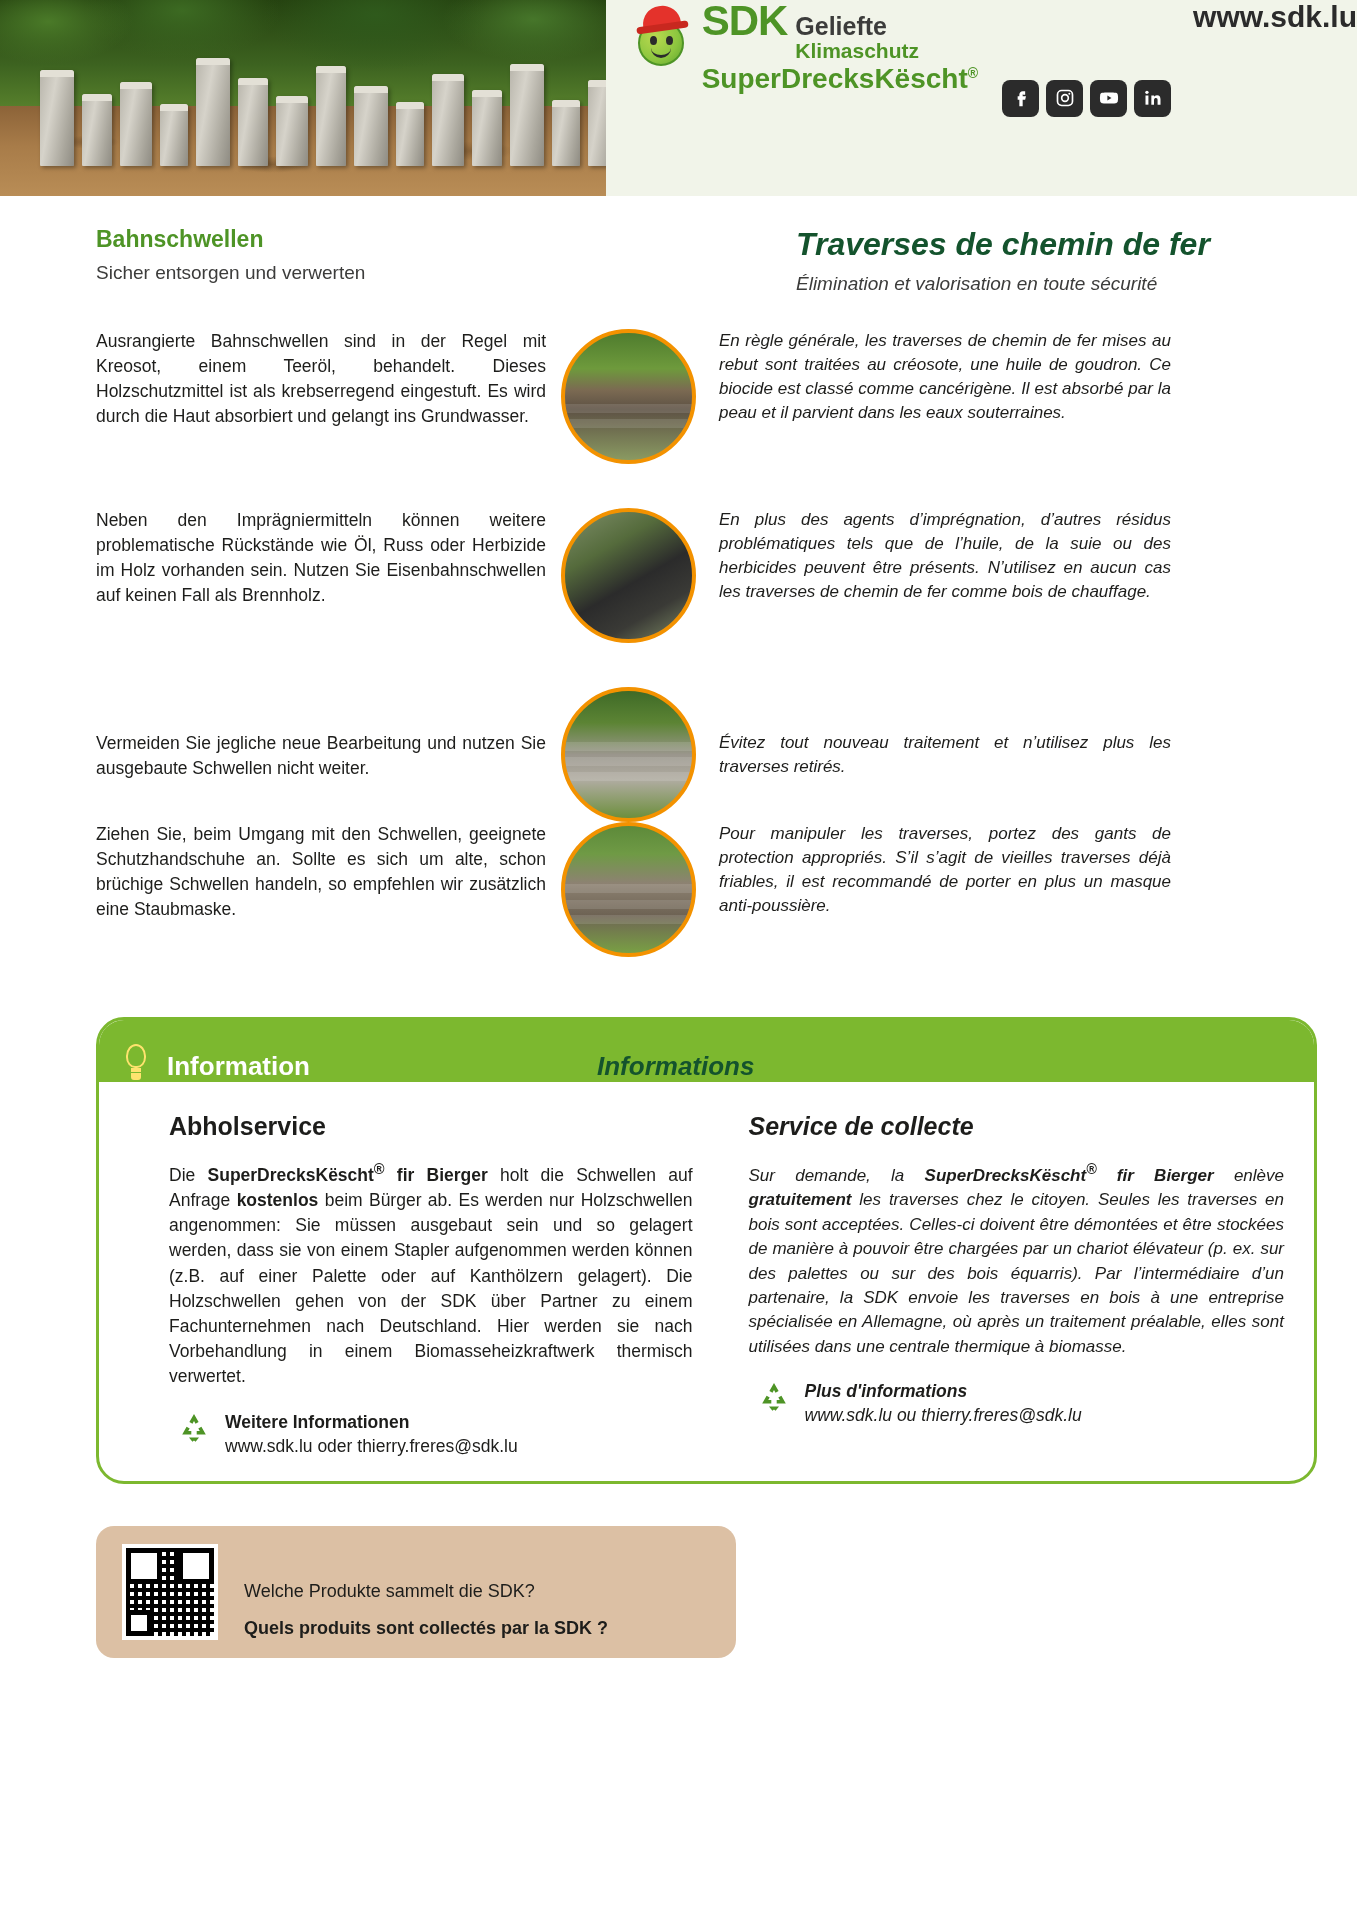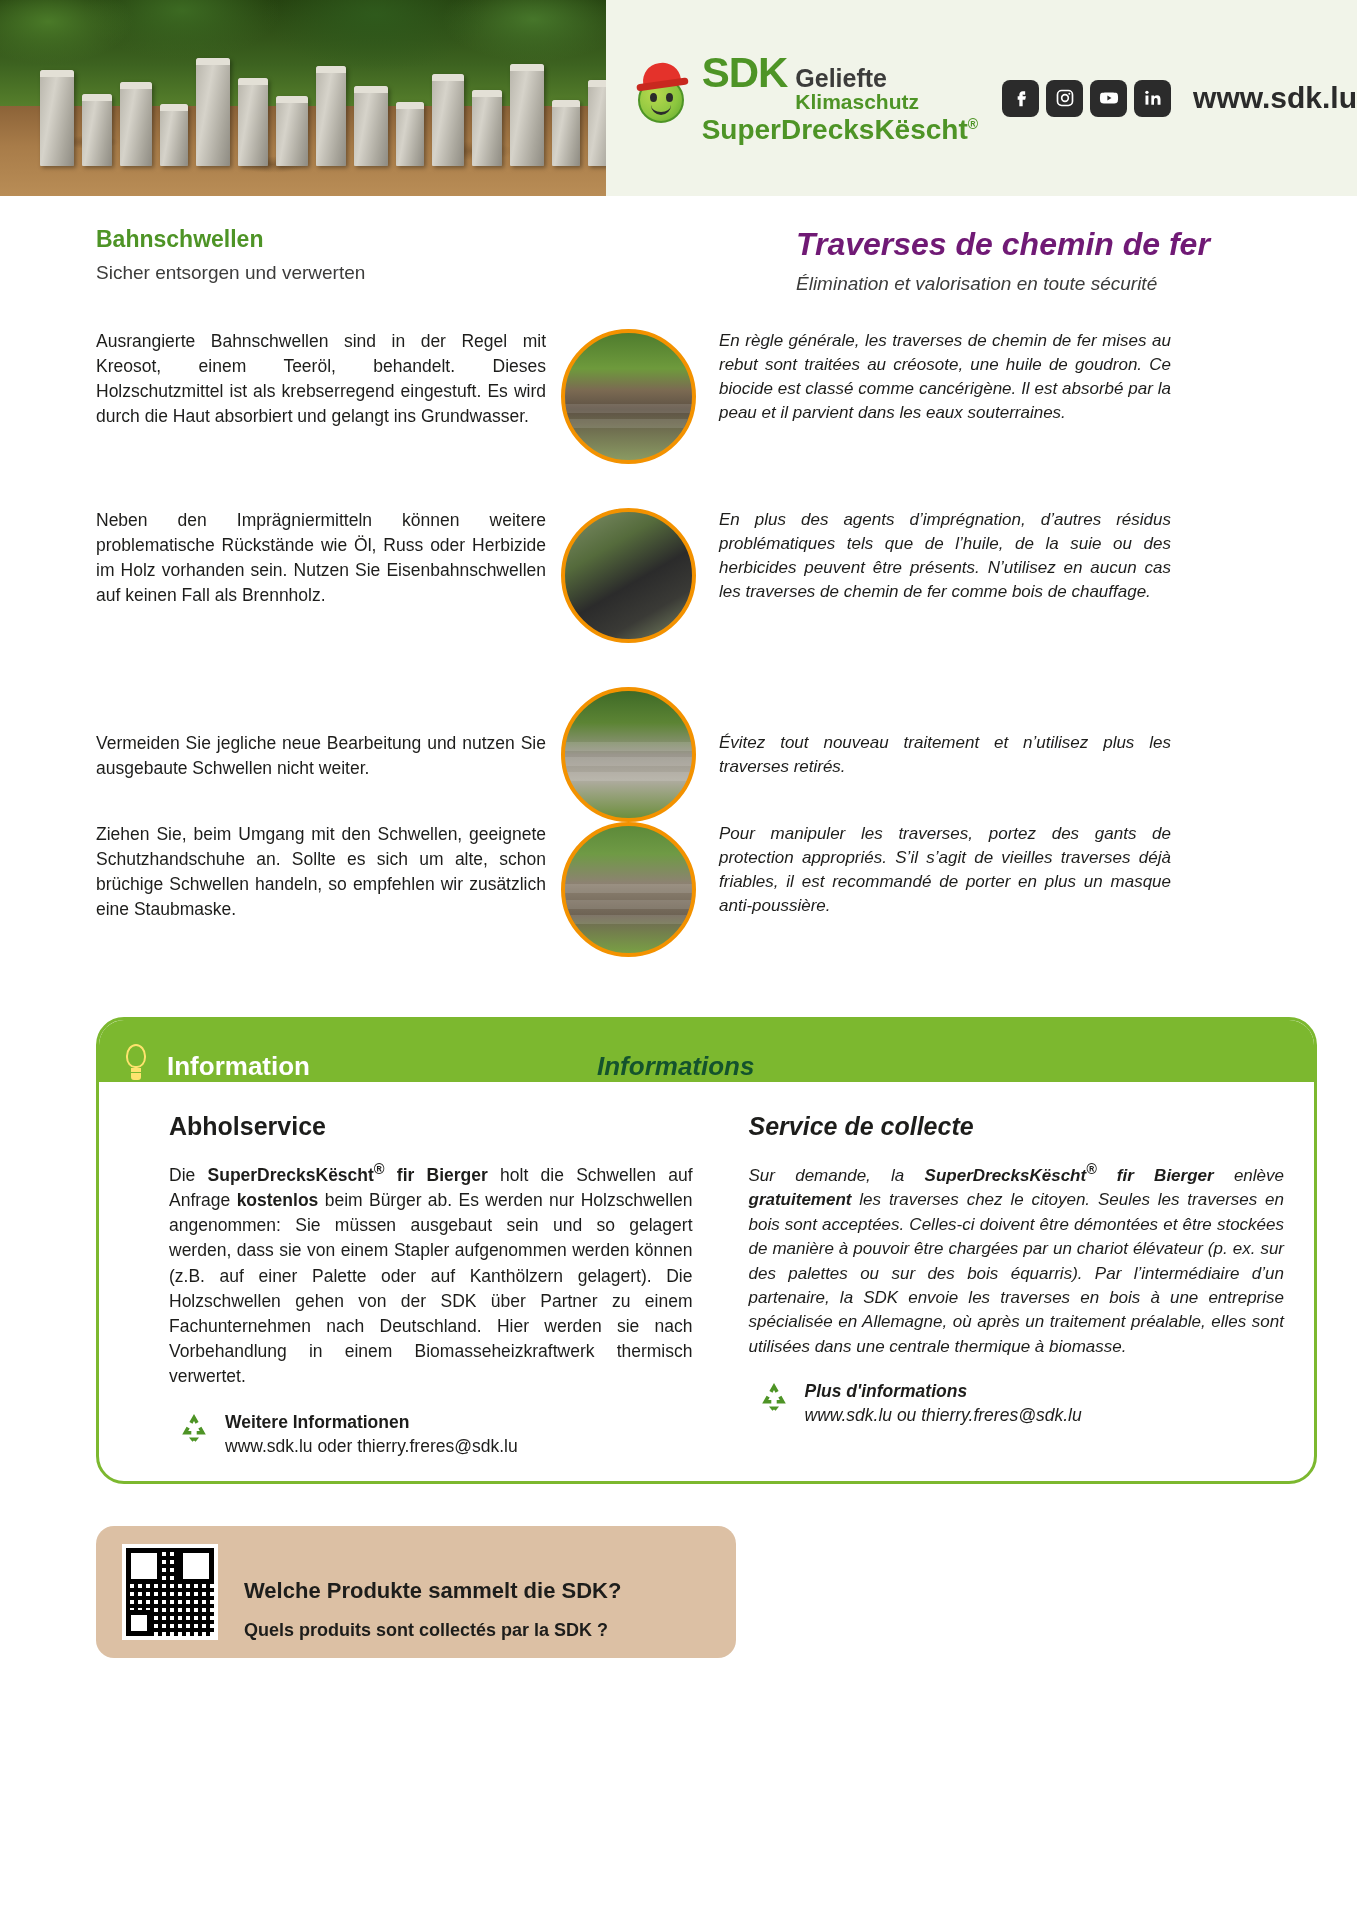--- a/index.html
+++ b/index.html
@@ -61,21 +61,20 @@
   }
   .hp-post:before {
     content:"";
     position:absolute; left:0; right:0; top:0; height:7px;
     background:#e3e0d6; border-radius:3px 3px 0 0;
   }
   .header-brand {
     flex: 1;
     background: #f1f4e9;
     display: flex;
-    align-items: center;
     padding-left: 24px;
     gap: 10px;
   }
   .sdk-mark { width: 62px; height: 82px; position: relative; flex: 0 0 auto; }
   .sdk-mark .face {
     position: absolute; left: 8px; top: 20px; width: 46px; height: 46px;
     border-radius: 50%;
     background: radial-gradient(circle at 35% 35%, #b9d94f 0%, #8cc63f 60%, #5fa52c 100%);
     border: 2px solid #4e9426;
   }
@@ -126,21 +125,21 @@
     display: flex;
     padding: 30px 40px 0 96px;
   }
   .title-col { width: 600px; }
   .title-col.fr { width: 620px; padding-left: 100px; }
   .t-de {
     font-size: 23px; font-weight: bold; color: #4e9426; margin: 0;
   }
   .t-de-sub { font-size: 19px; color: #3c3c3b; margin-top: 9px; }
   .t-fr {
-    font-size: 32px; font-weight: bold; font-style: italic; color: #701a75; margin: 0;
+    font-size: 32px; font-weight: bold; font-style: italic; color: #14532d; margin: 0;
     white-space: nowrap;
   }
   .t-fr-sub { font-size: 19px; font-style: italic; color: #3c3c3b; margin-top: 10px; }
 
   
   .rows { padding: 34px 40px 0 96px; }
   .row { display: flex; align-items: flex-start; }
   .col-de {
     width: 450px;
     font-size: 17.5px;
@@ -250,21 +249,21 @@
   }
   .qr-inner:before, .qr-inner:after {
     content:""; position:absolute; width:26px; height:26px; border:5px solid #000; background:#fff;
   }
   .qr-inner:before { left:0; top:0; }
   .qr-inner:after { right:0; top:0; }
   .qr-eye3 {
     position:absolute; left:0; bottom:0; width:26px; height:26px; border:5px solid #000; background:#fff;
   }
   .qr-text { margin-left: 26px; }
-  .qr-de { font-size: 22px; font-weight: bold; color: #1d1d1b; margin-top: 36px; }
+  .qr-de { font-size: 18px; font-weight: normal; color: #1d1d1b; margin-top: 36px; }
   .qr-fr { font-size: 18px; font-weight: bold; color: #1d1d1b; margin-top: 16px; }
 </style>
 </head>
 <body>
 
 <div class="header">
   <div class="header-photo">
     <div class="hp-foliage"></div>
     <div class="hp-ground"></div>
     <div class="hp-posts">

